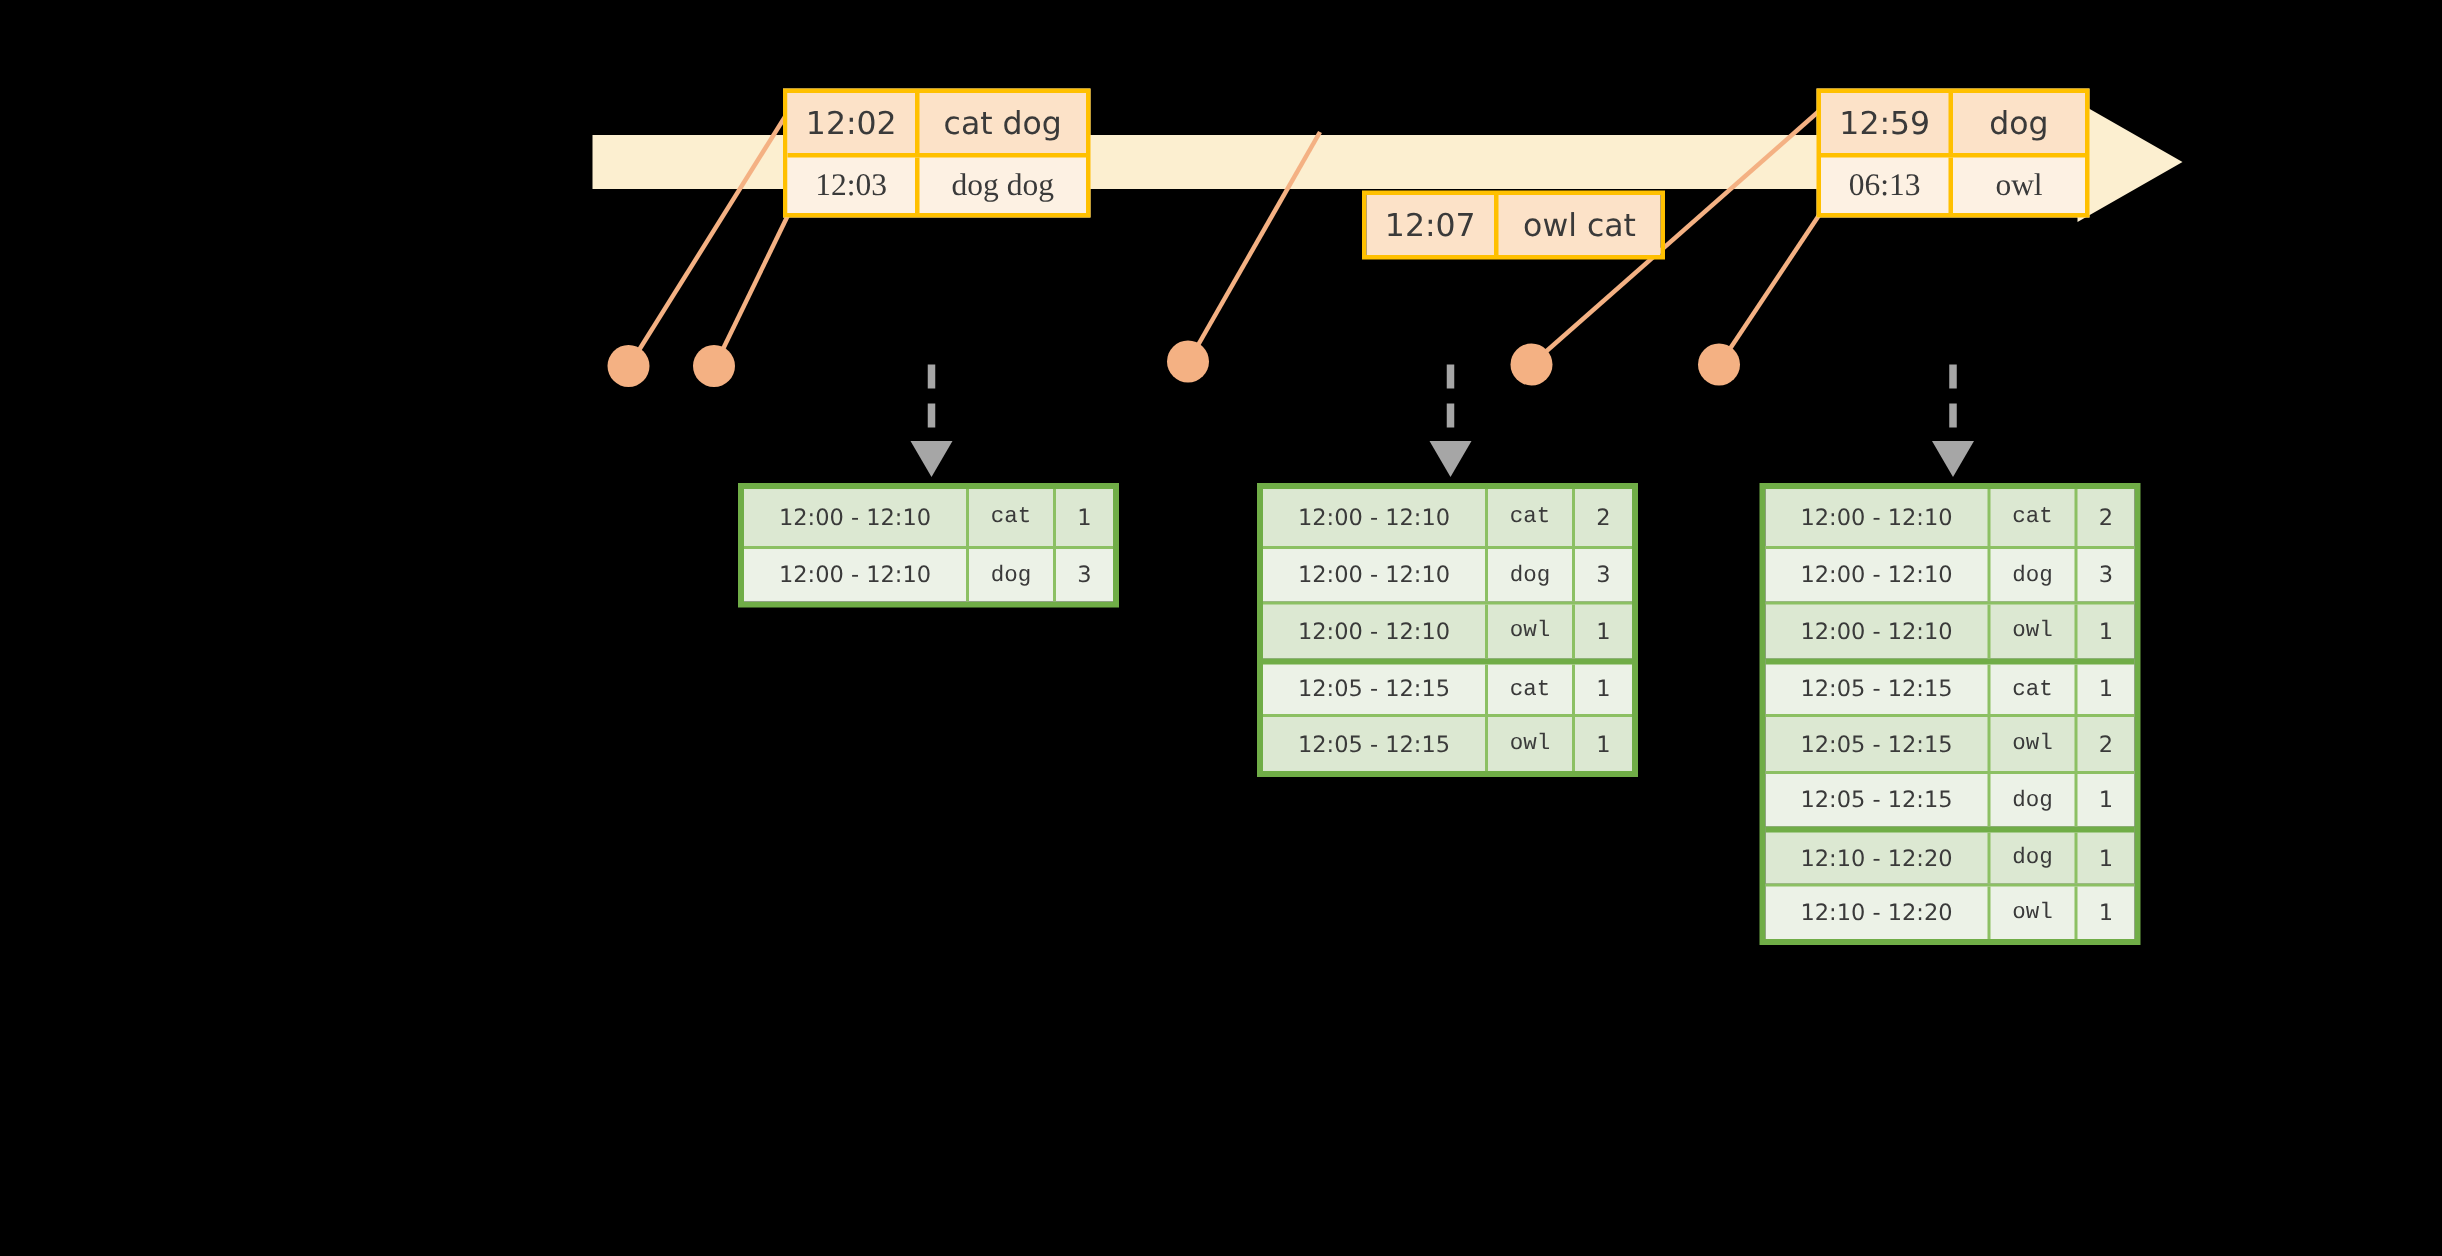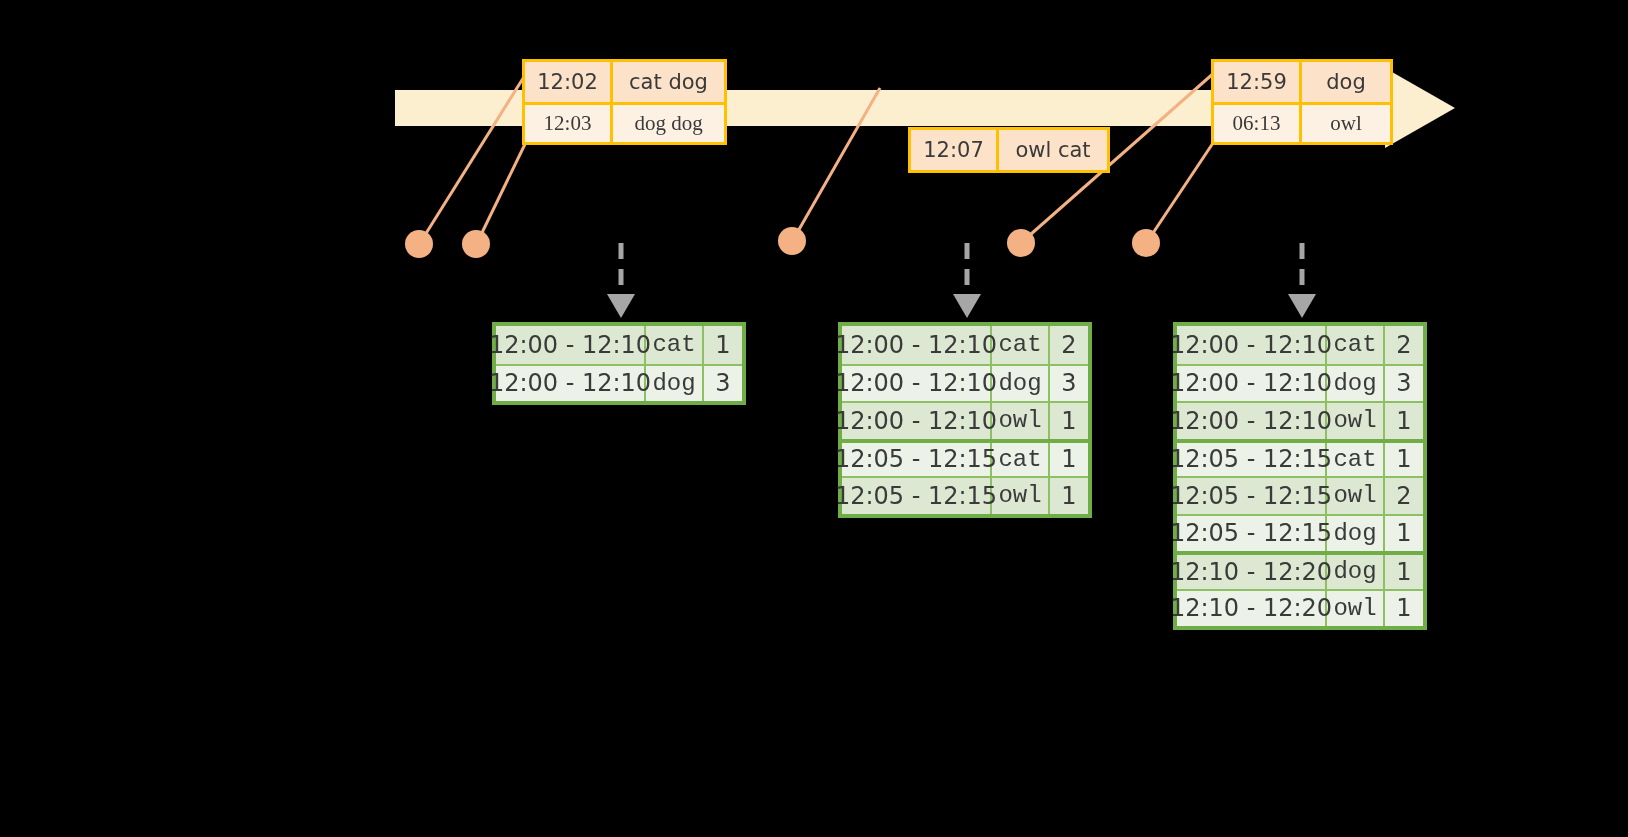--- a/index.html
+++ b/index.html
@@ -86,21 +86,21 @@
     box-sizing: border-box;
   }
   .res-row.shade { background: #DCE8D2; }
   .res-row.plain { background: #ECF2E7; }
   .res-row:first-child { border-top: none; }
   .res-row + .res-row { border-top: 2px solid #8CC063; }
   .cell {
     display: flex;
     align-items: center;
     justify-content: center;
-    font-size: 24px;
+    font-size: 15px;
     color: #3a3a3a;
     box-sizing: border-box;
     border-right: 2px solid #8CC063;
     white-space: nowrap;
   }
   .cell:last-child { border-right: none; }
   .c-window { width: 150px; }
   .c-word   { width: 58px; font-family: Liberation Mono, monospace; }
   .c-count  { width: 38px; }
 </style>

